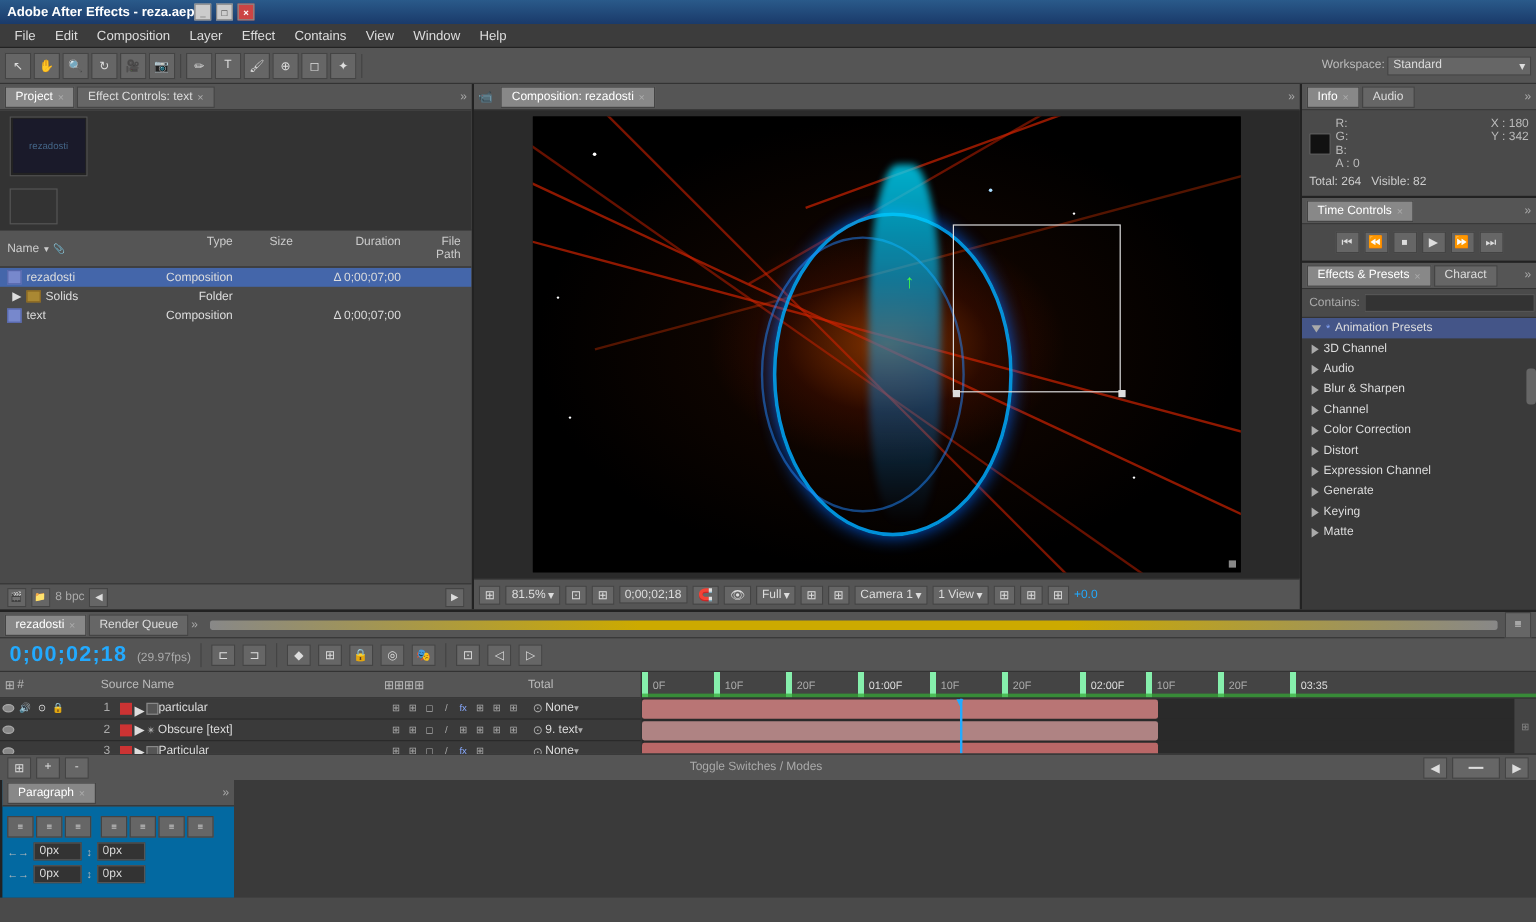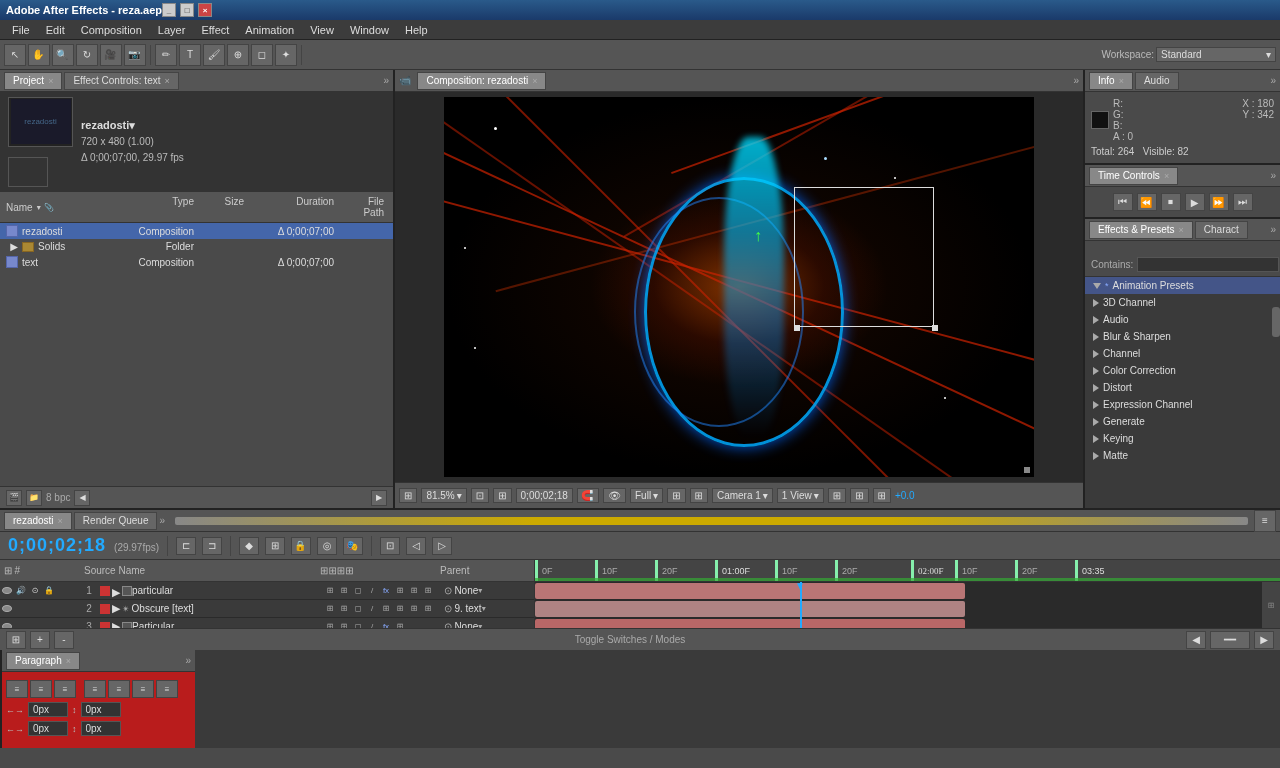--- a/index.html
+++ b/index.html
@@ -135,21 +135,21 @@
     .info-label { font-size: 10px; color: #bbb; }
     .info-total { font-size: 10px; color: #ccc; margin-top: 4px; }
 
     #time-panel { border-bottom: 2px solid #222; }
     #time-tabs { background: #555; height: 22px; display: flex; align-items: center; padding: 0 4px; gap: 2px; border-bottom: 1px solid #333; }
     #time-controls-content { background: #4a4a4a; padding: 6px; display: flex; align-items: center; justify-content: center; gap: 4px; }
     .time-btn { width: 20px; height: 18px; background: #666; border: 1px solid #444; cursor: pointer; display: flex; align-items: center; justify-content: center; color: #ddd; font-size: 10px; }
 
     #effects-panel { flex: 1; display: flex; flex-direction: column; overflow: hidden; }
     #effects-tabs { background: #555; height: 22px; display: flex; align-items: center; padding: 0 4px; gap: 2px; border-bottom: 1px solid #333; }
-    #effects-search { padding: 4px 6px; background: #4a4a4a; border-bottom: 1px solid #333; display: flex; align-items: center; gap: 4px; margin-top: 12px; }
+    #effects-search { padding: 4px 6px; background: #4a4a4a; border-bottom: 1px solid #333; display: flex; align-items: center; gap: 4px; }
     #effects-search-input { flex: 1; background: #333; border: 1px solid #555; color: #ddd; padding: 1px 4px; font-size: 10px; }
     #effects-list { flex: 1; overflow-y: auto; background: #3a3a3a; }
     .effects-item { padding: 3px 8px; cursor: pointer; font-size: 10px; color: #ddd; display: flex; align-items: center; gap: 4px; }
     .effects-item.selected { background: #445588; }
     .triangle-right { width: 0; height: 0; border-top: 4px solid transparent; border-bottom: 4px solid transparent; border-left: 6px solid #aaa; flex-shrink: 0; }
     .triangle-down { width: 0; height: 0; border-left: 4px solid transparent; border-right: 4px solid transparent; border-top: 6px solid #aaa; flex-shrink: 0; }
 
     
     #timeline-area { flex: 1; display: flex; flex-direction: column; overflow: hidden; }
     #timeline-tabs { background: #555; height: 22px; display: flex; align-items: center; padding: 0 4px; gap: 2px; border-bottom: 1px solid #333; }
@@ -184,35 +184,35 @@
     .layer-parent-cell { width: 90px; display: flex; align-items: center; flex-shrink: 0; }
 
     
     #timeline-tracks { flex: 1; overflow: hidden; position: relative; display: flex; flex-direction: column; }
     #tracks-header { 
       background: #444; height: 22px; display: flex; align-items: center;
       overflow: hidden; border-bottom: 1px solid #333; position: relative;
     }
     .track-time-marker { 
       position: absolute; top: 0; height: 100%; display: flex; align-items: center;
-      padding: 0 4px; font-size: 9px; color: #aaa; border-left: 3px solid #86efac;
+      padding: 0 4px; font-size: 9px; color: #aaa; border-left: 5px solid #86efac;
     }
     #tracks-content { flex: 1; overflow: hidden; position: relative; }
 
     
     #playhead { position: absolute; top: 0; bottom: 0; width: 2px; background: #22aaff; z-index: 10; pointer-events: none; }
     #playhead::before { content: '▼'; position: absolute; top: -2px; left: -5px; color: #22aaff; font-size: 10px; }
 
     #timeline-footer { 
       background: #555; height: 22px; display: flex; align-items: center;
       padding: 0 6px; gap: 4px; border-top: 1px solid #333; font-size: 10px; color: #bbb;
     }
 
     
-    #paragraph-panel { width: 195px; border-left: 2px solid #222; background: #b91c1c; display: flex; flex-direction: column; }
+    #paragraph-panel { width: 195px; border-left: 2px solid #222; background: #0369a1; display: flex; flex-direction: column; }
     #para-tabs { background: #555; height: 22px; display: flex; align-items: center; padding: 0 4px; border-bottom: 1px solid #333; }
     #para-content { padding: 8px 4px; }
     .para-row { display: flex; gap: 2px; margin-bottom: 4px; }
     .para-btn { width: 22px; height: 18px; background: #666; border: 1px solid #444; cursor: pointer; display: flex; align-items: center; justify-content: center; font-size: 10px; color: #ddd; }
     .para-spacing-row { display: flex; align-items: center; gap: 4px; margin-bottom: 4px; }
     .para-spacing-input { width: 40px; background: #333; border: 1px solid #555; color: #ddd; font-size: 10px; padding: 1px 4px; }
 
     
     ::-webkit-scrollbar { width: 8px; height: 8px; }
     ::-webkit-scrollbar-track { background: #333; }
@@ -232,21 +232,21 @@
     <div class="titlebar-btn" style="background:#cc4444; color:white;">×</div>
   </div>
 </div>
 
 <div id="menubar">
   <span class="menu-item">File</span>
   <span class="menu-item">Edit</span>
   <span class="menu-item">Composition</span>
   <span class="menu-item">Layer</span>
   <span class="menu-item">Effect</span>
-  <span class="menu-item">Animation</span>
+  <span class="menu-item">Contains</span>
   <span class="menu-item">View</span>
   <span class="menu-item">Window</span>
   <span class="menu-item">Help</span>
 </div>
 
 <div id="toolbar">
   <div class="tool-btn">↖</div>
   <div class="tool-btn">✋</div>
   <div class="tool-btn">🔍</div>
   <div class="tool-btn">↻</div>
@@ -287,25 +287,20 @@
       <div id="project-panel">
         <div id="project-preview">
           <div style="display:flex; flex-direction:column; gap:4px;">
             <div id="preview-thumb">
               <div id="preview-thumb-inner">
                 <span style="color:#446688; font-size:8px;">rezadosti</span>
               </div>
             </div>
             <div id="preview-small-thumb"></div>
           </div>
-          <div id="preview-info">
-            <div class="name">rezadosti▾</div>
-            <div>720 x 480 (1.00)</div>
-            <div>Δ 0;00;07;00, 29.97 fps</div>
-          </div>
         </div>
 
         <div id="project-table">
           <div class="table-header">
             <div class="th th-name">
               <span>Name</span>
               <span style="font-size:8px;">▾</span>
               <span style="font-size:8px; color:#888;">📎</span>
             </div>
             <div class="th th-type">Type</div>
@@ -614,21 +609,21 @@
 
           <div id="timeline-header">
             <div style="width:80px;font-size:10px;color:#bbb;display:flex;align-items:center;gap:2px;">
               <span>⊞</span>
               <span>#</span>
             </div>
             <div style="flex:1;font-size:10px;color:#bbb;">Source Name</div>
             <div style="width:120px;font-size:10px;color:#bbb;display:flex;gap:2px;">
               <span>⊞⊞⊞⊞</span>
             </div>
-            <div style="width:90px;font-size:10px;color:#bbb;">Parent</div>
+            <div style="width:90px;font-size:10px;color:#bbb;">Total</div>
           </div>
 
           <div id="layer-list">
 
             <div class="layer-row">
               <div class="layer-icons-group">
                 <div style="width:14px;height:14px;display:flex;align-items:center;justify-content:center;">
                     <div class="eye-icon"></div>
                   </div>
                 <div style="width:14px;height:14px;display:flex;align-items:center;justify-content:center;">
@@ -734,21 +729,21 @@
 
         <div id="timeline-tracks" style="position:relative;">
 
           <div id="tracks-header" style="position:relative;overflow:hidden;">
             <div class="track-time-marker" style="left:0px;">0F</div>
             <div class="track-time-marker" style="left:60px;">10F</div>
             <div class="track-time-marker" style="left:120px;">20F</div>
             <div class="track-time-marker" style="left:180px;color:#ddd;">01:00F</div>
             <div class="track-time-marker" style="left:240px;">10F</div>
             <div class="track-time-marker" style="left:300px;">20F</div>
-            <div class="track-time-marker" style="left:376px;color:#ddd;font-family:Liberation Serif, serif;">02:00F</div>
+            <div class="track-time-marker" style="left:365px;color:#ddd;">02:00F</div>
             <div class="track-time-marker" style="left:420px;">10F</div>
             <div class="track-time-marker" style="left:480px;">20F</div>
             <div class="track-time-marker" style="left:540px;color:#ddd;">03:35</div>
 
             <div style="position:absolute;top:18px;left:0;right:0;height:4px;background:#33aa33;opacity:0.7;"></div>
           </div>
 
           <div id="tracks-content" style="position:relative;flex:1;overflow:hidden;">
 
             <div id="playhead" style="left:265px;"></div>

